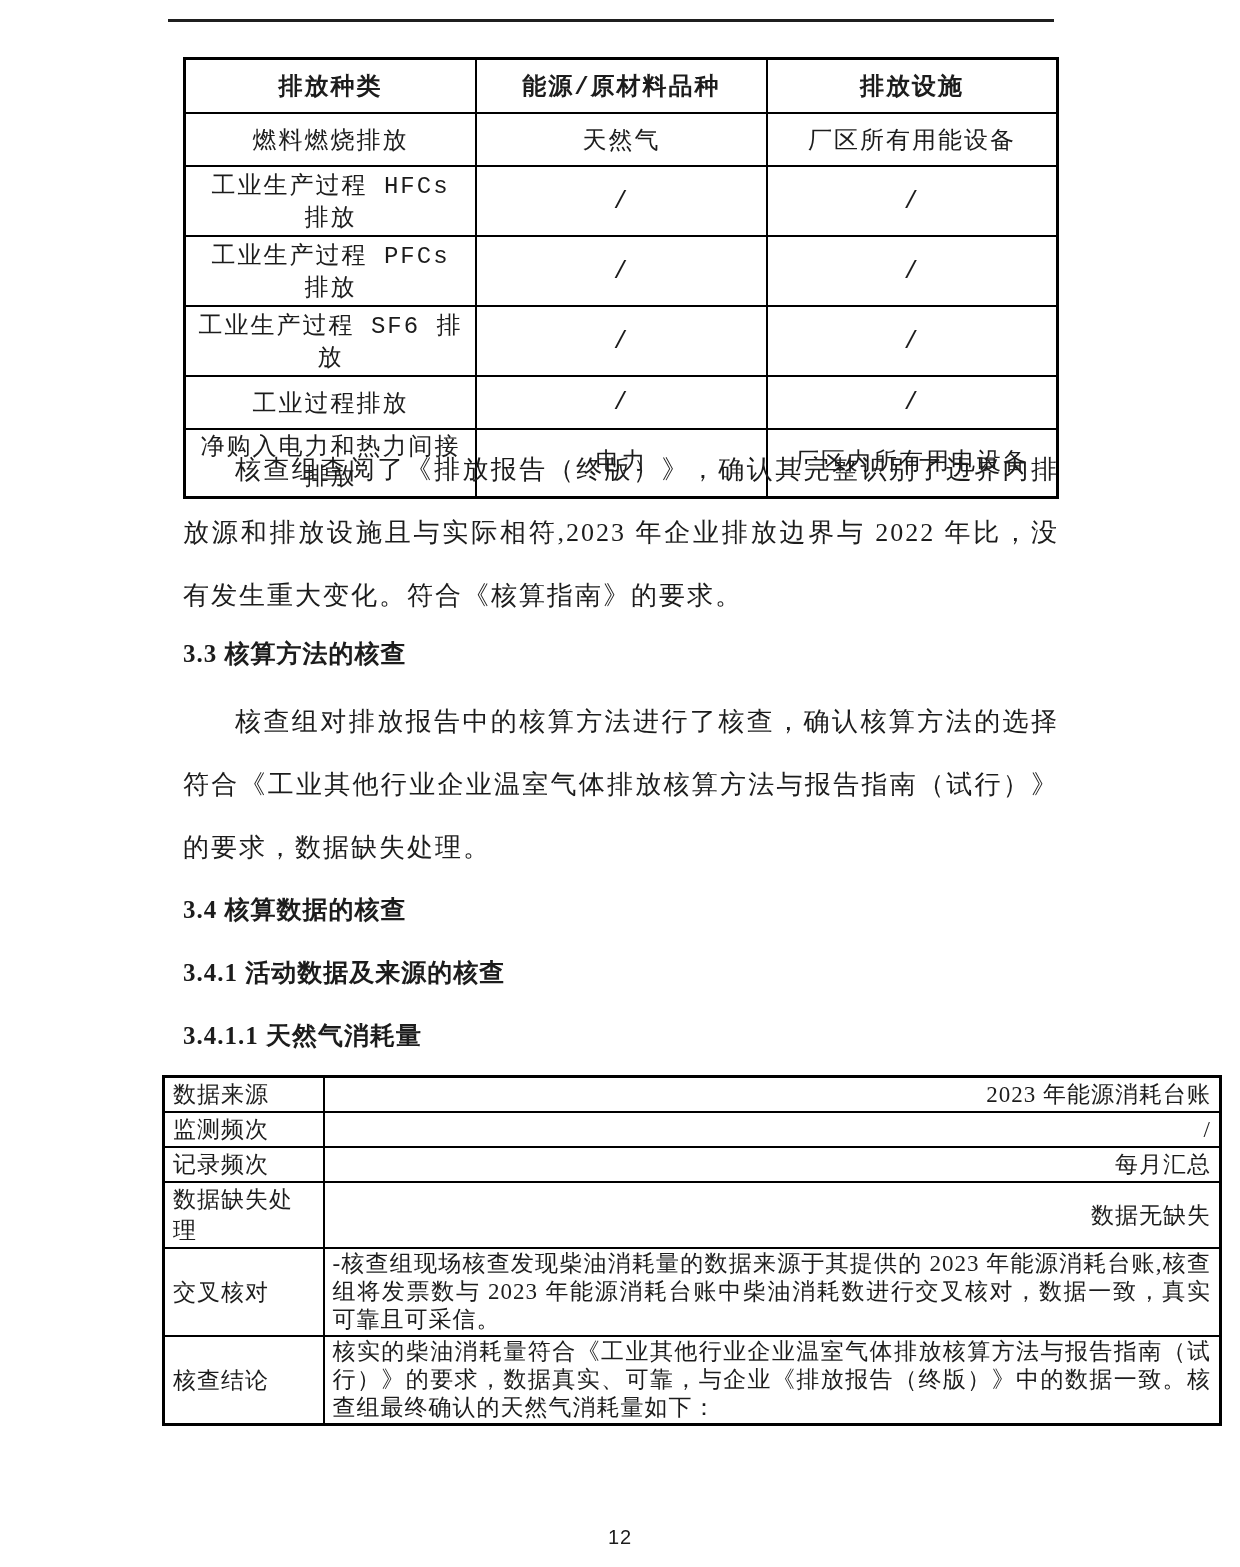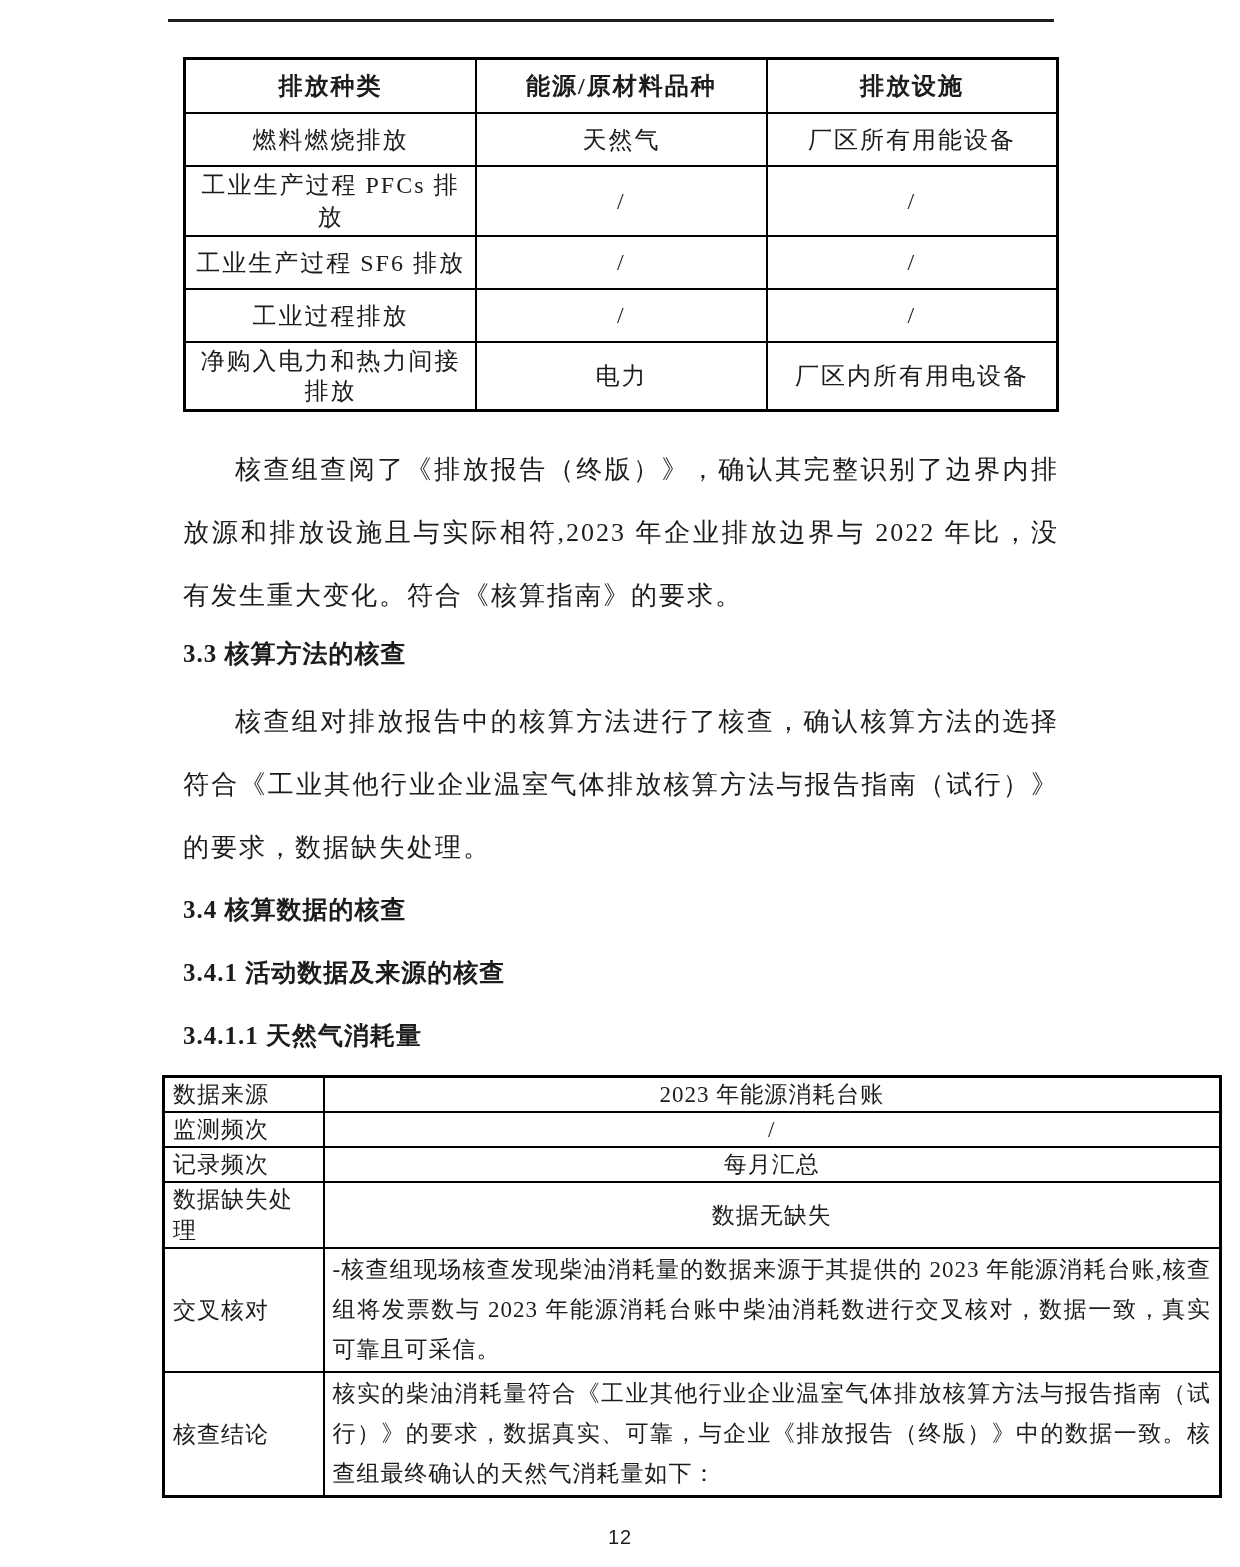--- a/index.html
+++ b/index.html
@@ -25,20 +25,21 @@
     border-collapse: collapse;
     font-size: 24px;
     letter-spacing: 2px;
     table-layout: fixed;
   }
   .t1 th, .t1 td {
     border: 2px solid #000;
     text-align: center;
     vertical-align: middle;
     padding: 2px 6px;
+    font-family: Liberation Mono, monospace;
   }
   .t1 { border: 3px solid #000; }
   .t1 th { font-weight: bold; height: 48px; }
   .t1 td { height: 47px; margin-top: 36px; }
   .t1 tr.tall td { height: 62px; line-height: 30px; }
   
   .prose {
     position: absolute;
     left: 183px;
     width: 876px;
@@ -67,26 +68,26 @@
     table-layout: fixed;
   }
   .t2 { border: 3px solid #000; }
   .t2 td {
     border: 2px solid #000;
     vertical-align: middle;
     padding: 1px 8px;
   }
   .t2 col.c-label { width: 160px; }
   .t2 td.label { text-align: left; line-height: 31px; }
-  .t2 td.val-center { text-align: center; margin-left: 20px; }
+  .t2 td.val-center { text-align: right; margin-left: 20px; }
   .t2 tr.r-sm td { height: 31px; }
   .t2 tr.r-md td { height: 62px; }
   .t2 td.val-left {
     text-align: left;
-    line-height: 40px;
+    line-height: 28px;
     text-align: justify;
     margin-left: 26px;
   }
   .page-num {
     position: absolute;
     left: 0; top: 1526px;
     width: 100%;
     text-align: center;
     font-size: 20px;
     font-family: "Liberation Sans", "DejaVu Sans", sans-serif;
@@ -107,20 +108,25 @@
   <tbody>
       <tr>
     <th>排放种类</th>
     <th>能源/原材料品种</th>
     <th>排放设施</th>
   </tr>
   <tr>
     <td>燃料燃烧排放</td>
     <td>天然气</td>
     <td>厂区所有用能设备</td>
+  </tr>
+  <tr>
+    <td>工业生产过程 HFCs 排放</td>
+    <td>/</td>
+    <td>/</td>
   </tr>
   <tr>
     <td>工业生产过程 PFCs 排放</td>
     <td>/</td>
     <td>/</td>
   </tr>
   <tr>
     <td>工业生产过程 SF6 排放</td>
     <td>/</td>
     <td>/</td>

